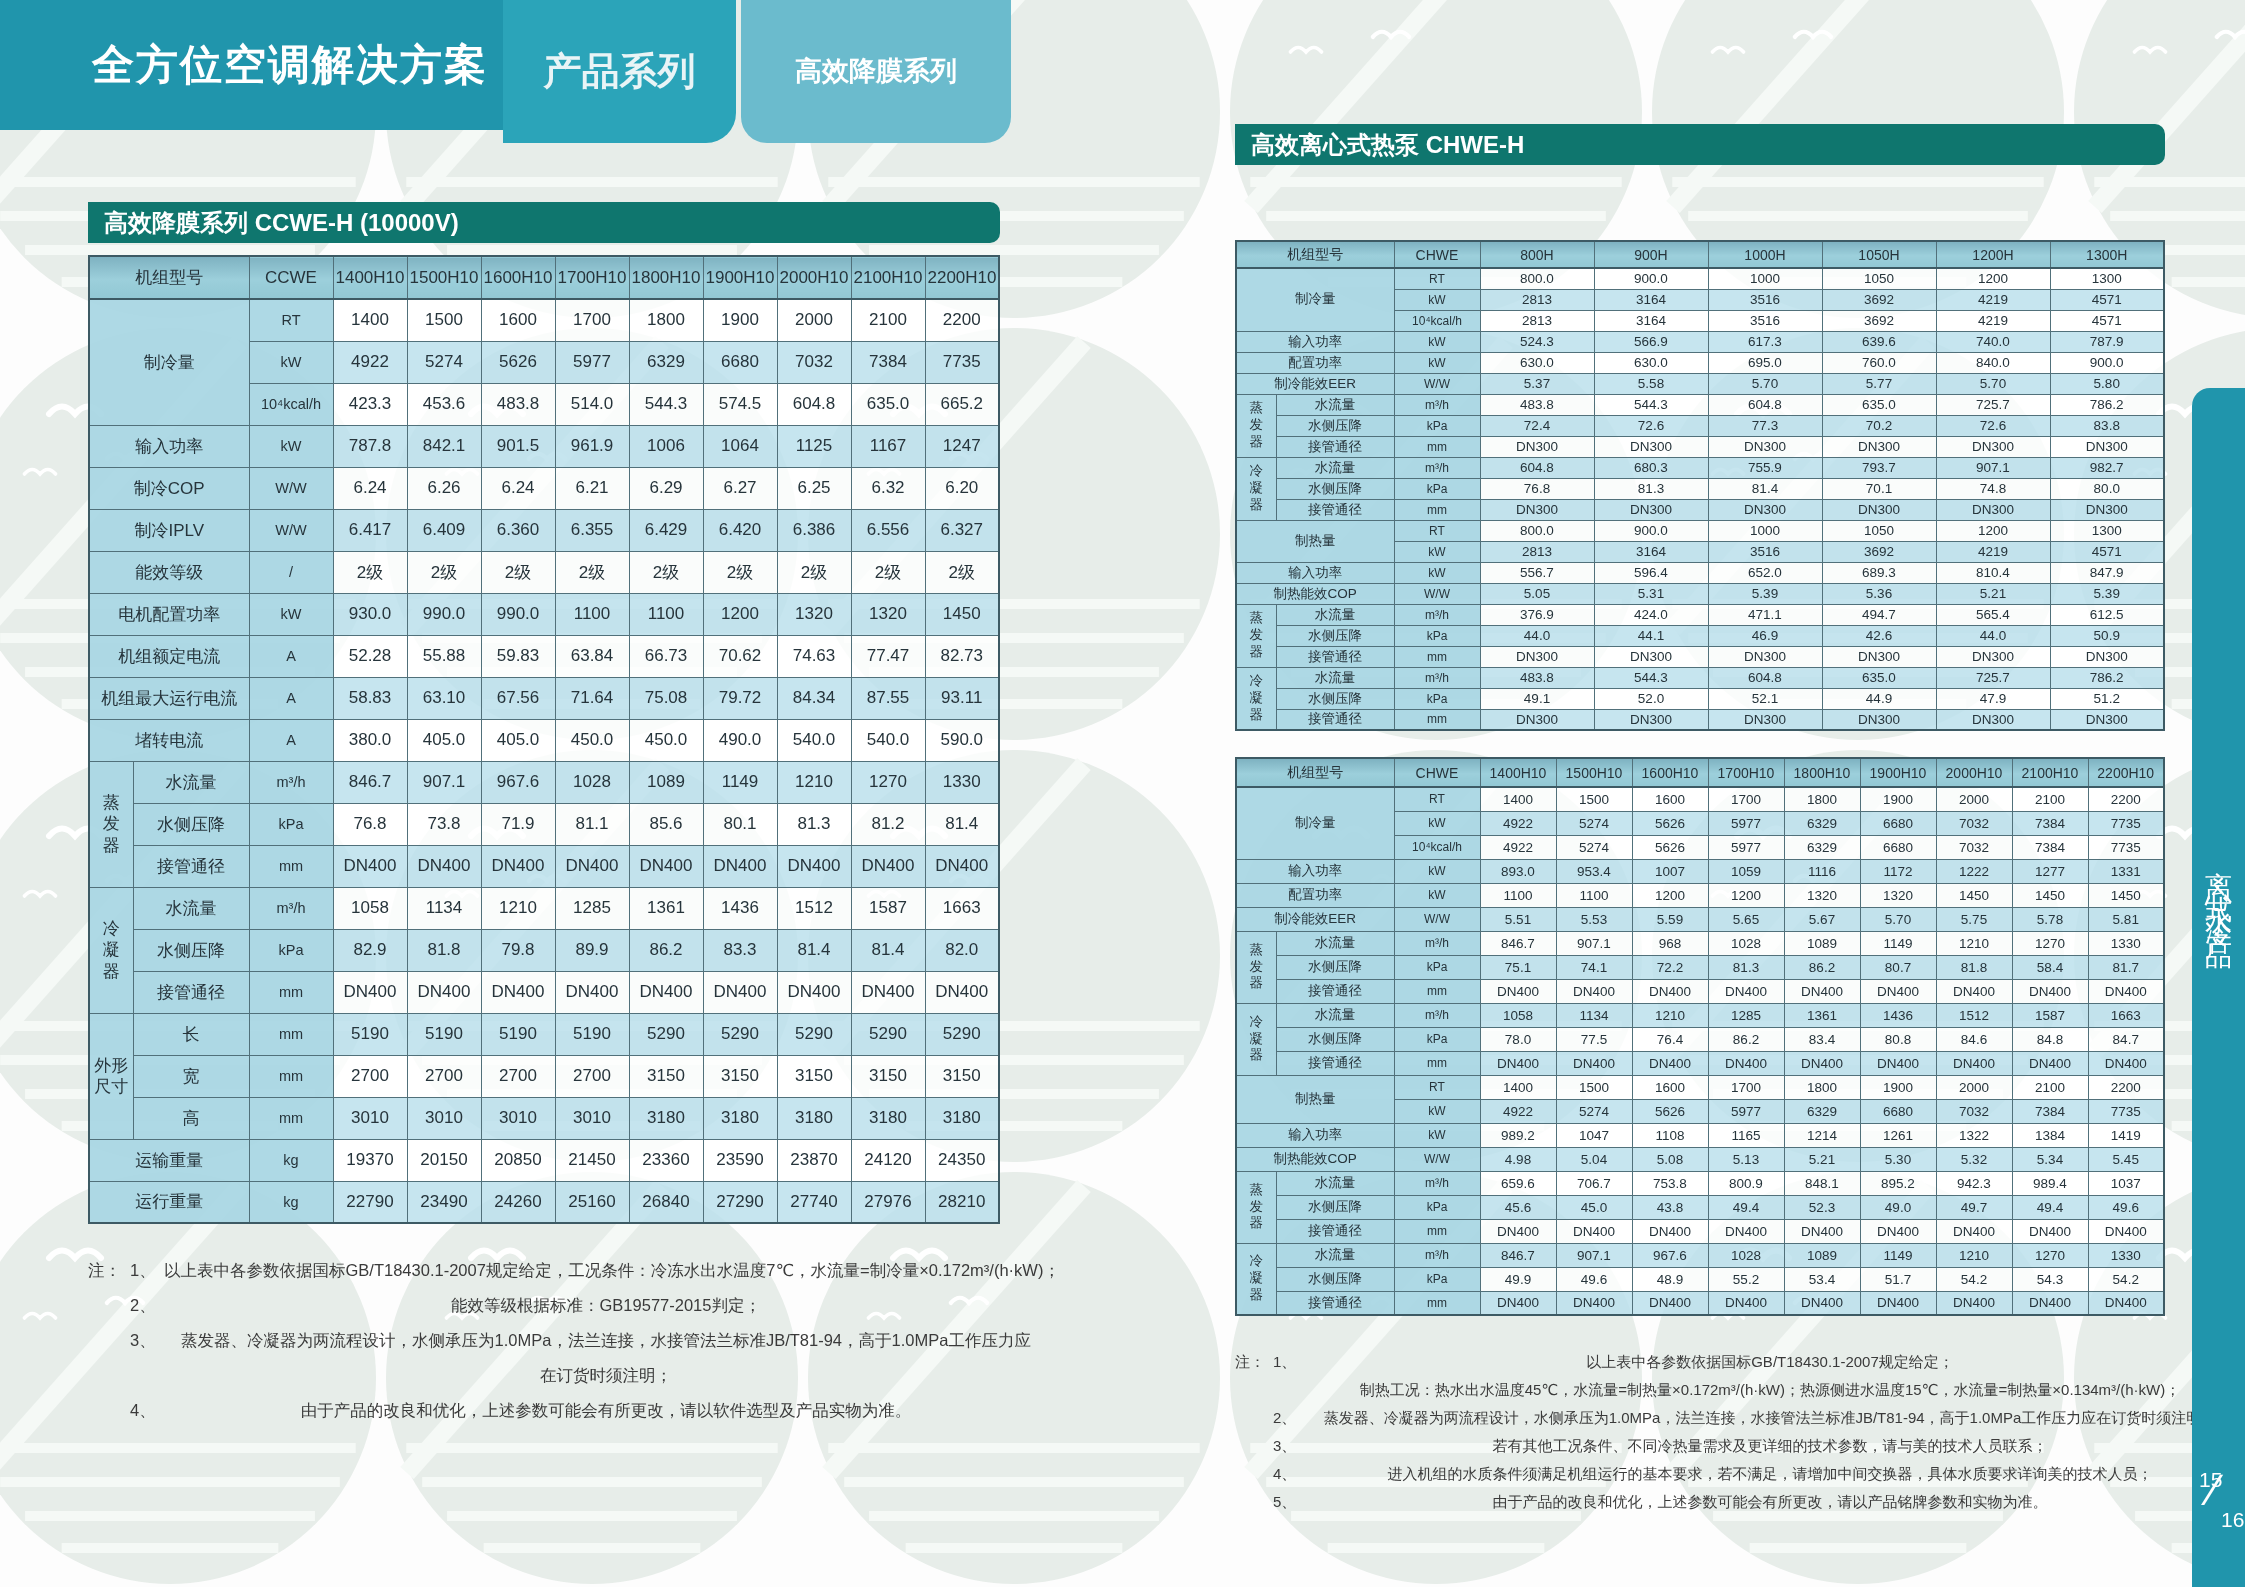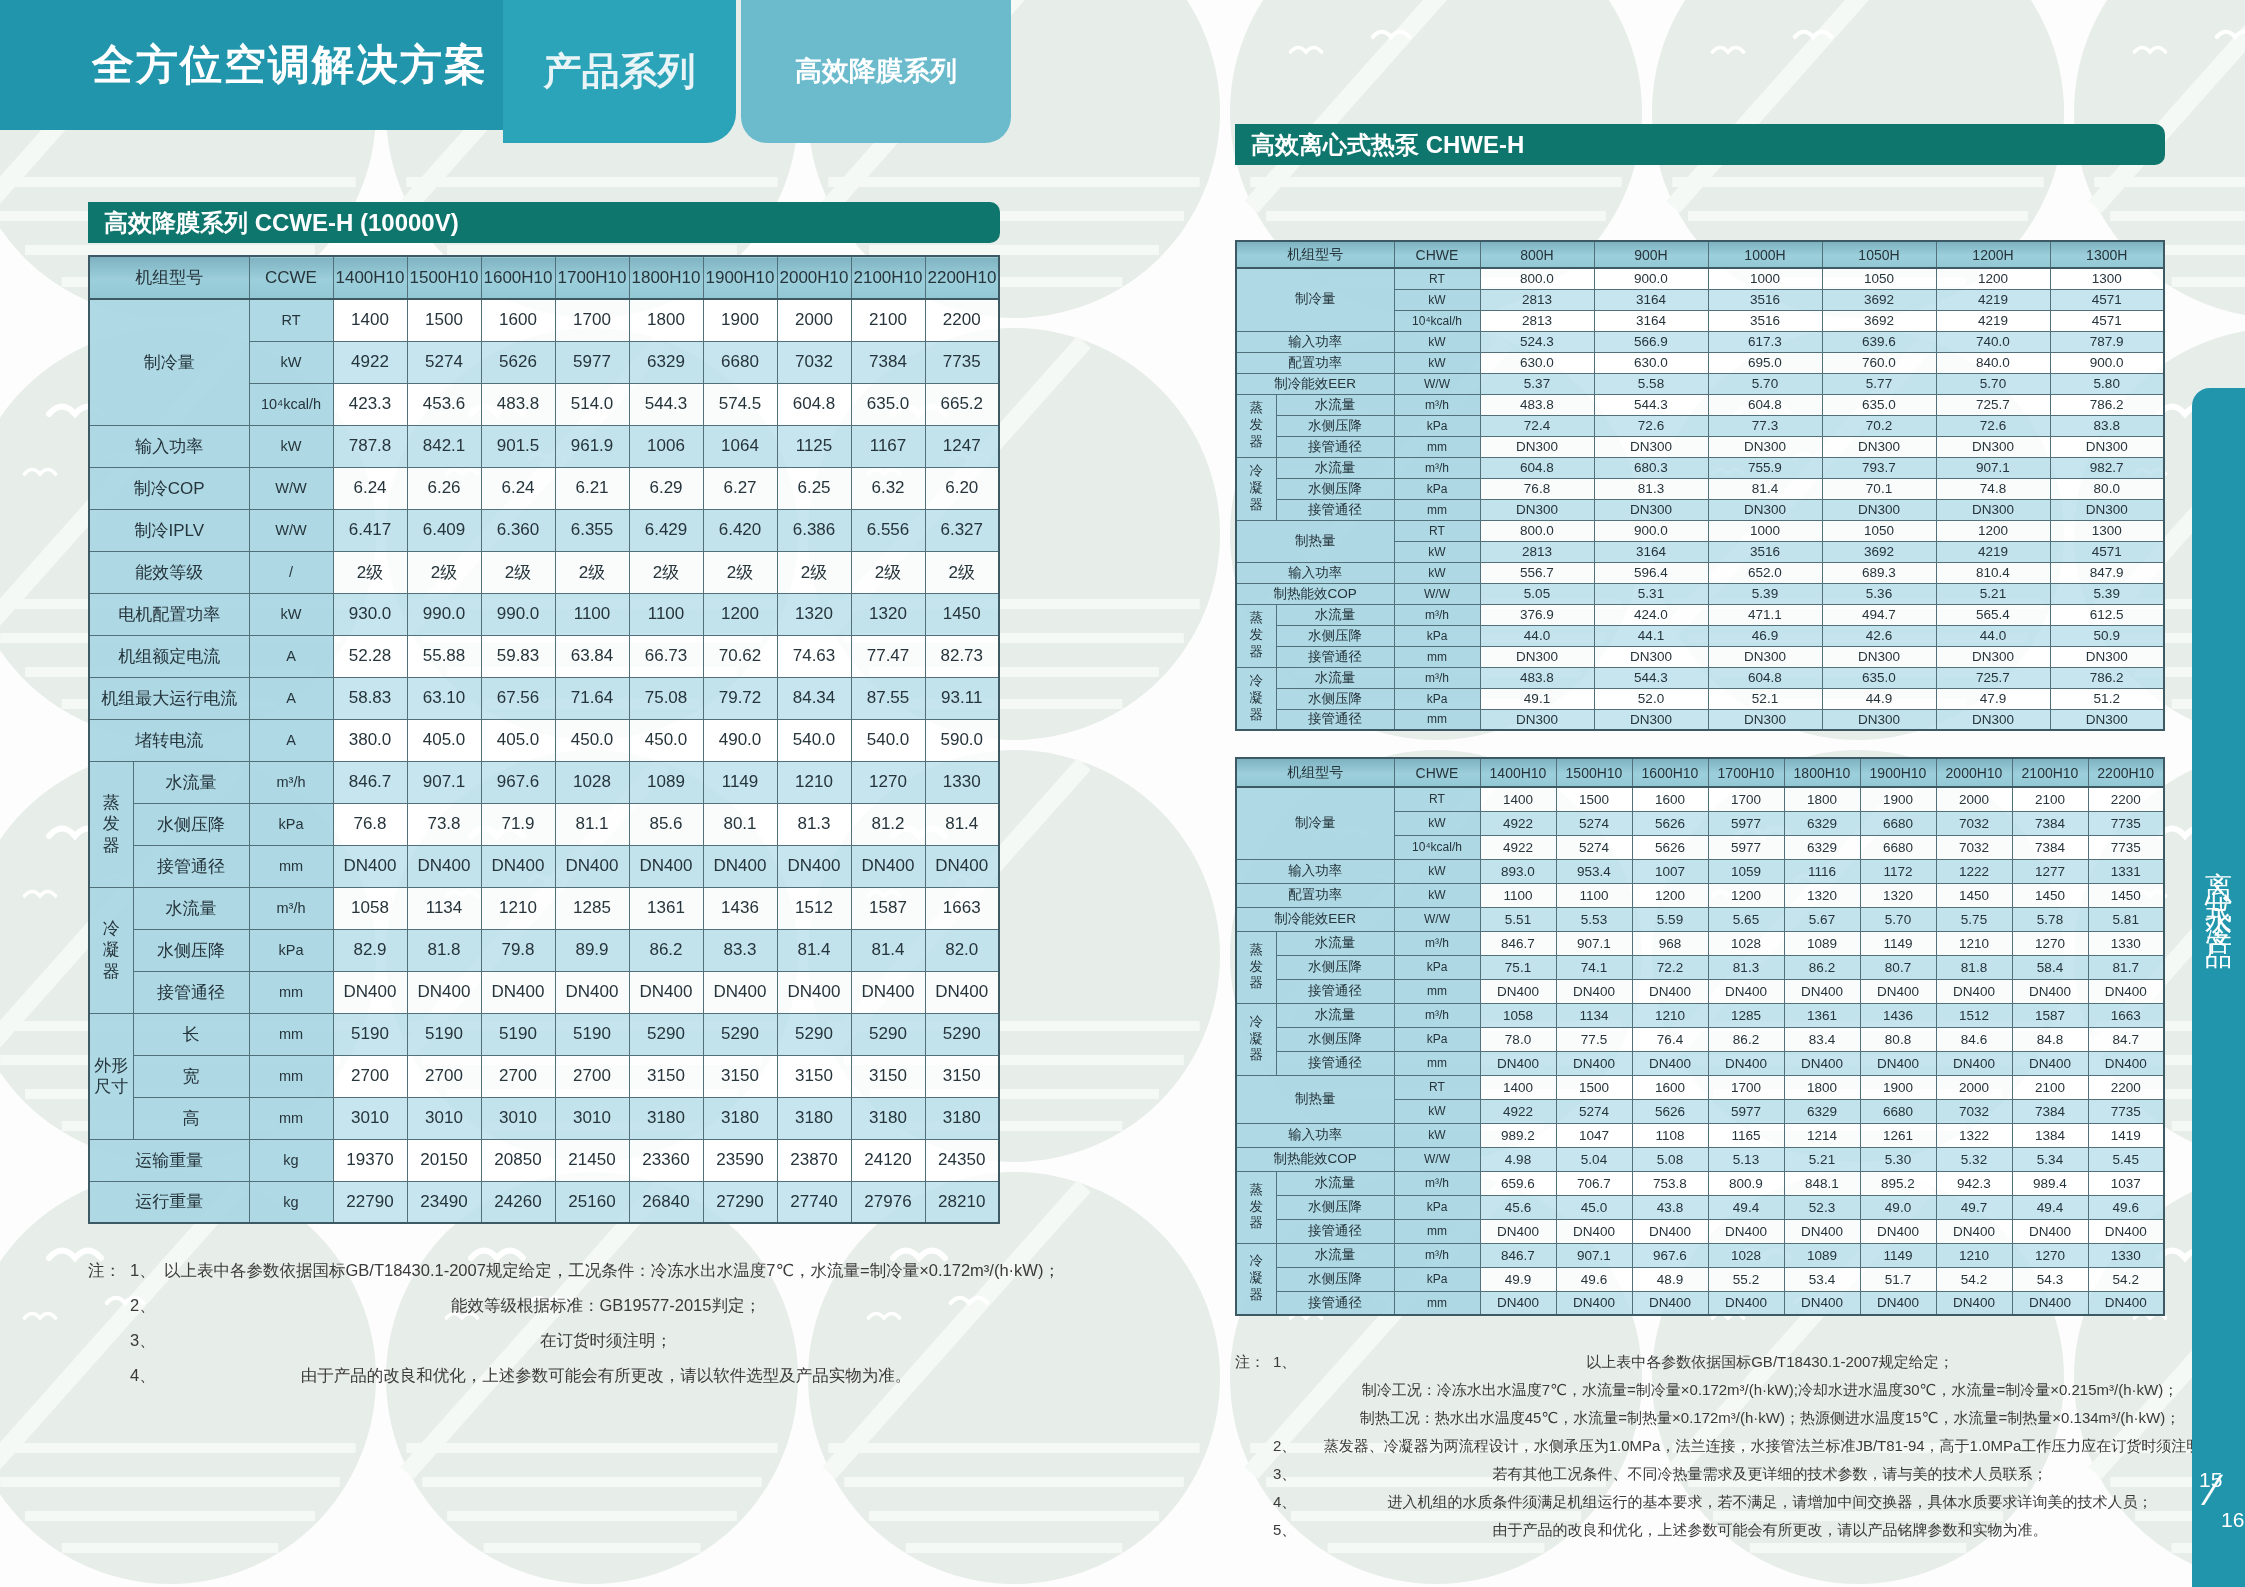--- a/index.html
+++ b/index.html
@@ -715,20 +715,21 @@
       </div>
       <div class="note-item">
         <span class="note-num">2、</span>
         <div class="note-lines">
           <div>能效等级根据标准：GB19577-2015判定；</div>
         </div>
       </div>
       <div class="note-item">
         <span class="note-num">3、</span>
         <div class="note-lines">
+          <div>蒸发器、冷凝器为两流程设计，水侧承压为1.0MPa，法兰连接，水接管法兰标准JB/T81-94，高于1.0MPa工作压力应</div>
           <div>在订货时须注明；</div>
         </div>
       </div>
       <div class="note-item">
         <span class="note-num">4、</span>
         <div class="note-lines">
           <div>由于产品的改良和优化，上述参数可能会有所更改，请以软件选型及产品实物为准。</div>
         </div>
       </div>
     </div>
@@ -1317,21 +1318,20 @@
           <td class="v">DN400</td>
         </tr>
       </tbody>
     </table>
   <div class="notes notes-right" id="notes-right">
       <span class="prefix">注：</span>
       <div class="note-item">
         <span class="note-num">1、</span>
         <div class="note-lines">
           <div>以上表中各参数依据国标GB/T18430.1-2007规定给定；</div>
-          <div>制冷工况：冷冻水出水温度7℃，水流量=制冷量×0.172m³/(h·kW);冷却水进水温度30℃，水流量=制冷量×0.215m³/(h·kW)；</div>
           <div>制热工况：热水出水温度45℃，水流量=制热量×0.172m³/(h·kW)；热源侧进水温度15℃，水流量=制热量×0.134m³/(h·kW)；</div>
         </div>
       </div>
       <div class="note-item">
         <span class="note-num">2、</span>
         <div class="note-lines">
           <div>蒸发器、冷凝器为两流程设计，水侧承压为1.0MPa，法兰连接，水接管法兰标准JB/T81-94，高于1.0MPa工作压力应在订货时须注明；</div>
         </div>
       </div>
       <div class="note-item">

